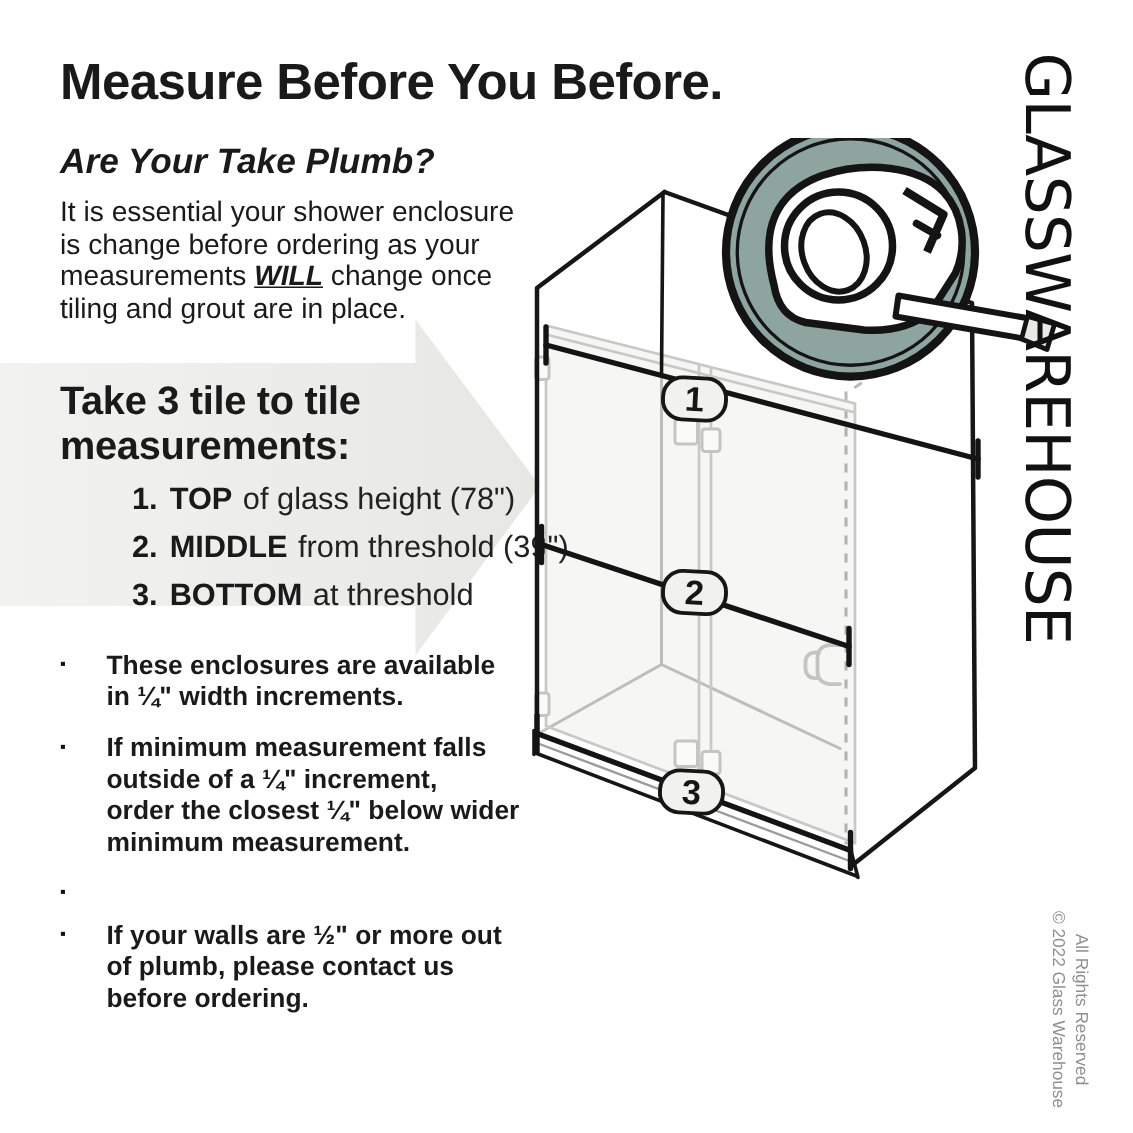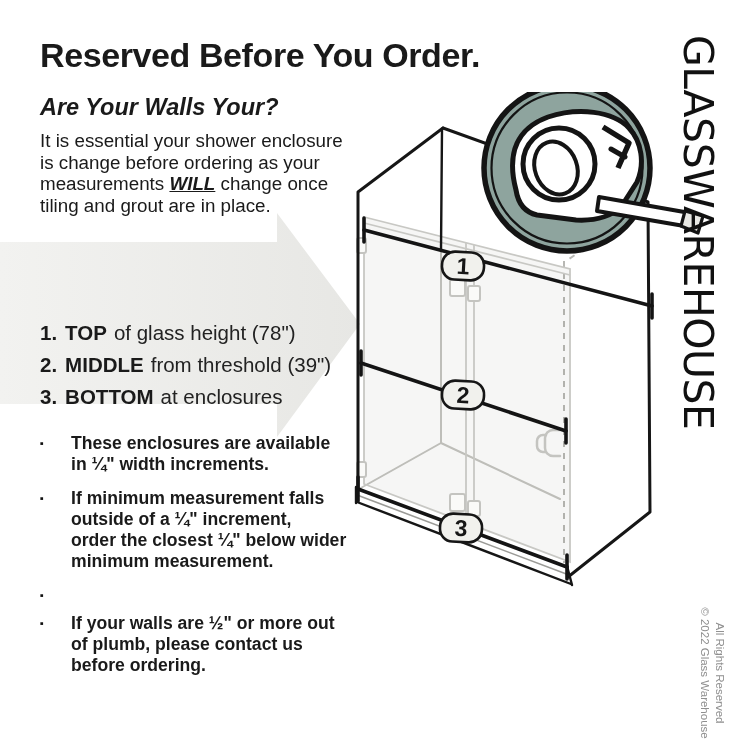--- a/index.html
+++ b/index.html
@@ -10,21 +10,21 @@
             background:linear-gradient(90deg,#F2F2F0 0%,#E7E7E4 100%);
             clip-path:polygon(0 29px,277px 29px,277px 0,360px 111px,277px 224px,277px 191px,0 191px);}
   .title{position:absolute;left:40px;top:36px;margin:0;font-size:34px;font-weight:800;letter-spacing:-0.4px;}
   .subtitle{position:absolute;left:40px;top:94px;margin:0;font-size:23.5px;font-weight:700;font-style:italic;}
   .para{position:absolute;left:40px;top:130px;margin:0;width:345px;font-size:18.8px;line-height:21.6px;
         font-weight:500;white-space:pre-line;}
   .para .emph{font-weight:700;font-style:italic;text-decoration:underline;}
   .h2{position:absolute;left:40px;top:252px;margin:0;font-size:26.5px;font-weight:800;line-height:30px;
       white-space:pre-line;letter-spacing:-0.2px;}
   .list{position:absolute;left:40px;top:320px;margin:0;padding:0;list-style:none;}
-  .list li{font-size:20.5px;line-height:26px;margin-bottom:6px;}
+  .list li{font-size:20.5px;line-height:26px;margin-bottom:6px;margin-left:48px;}
   .list .num{font-weight:700;margin-right:8px;}
   .list .key{font-weight:700;margin-right:7px;}
   .list .rest{font-weight:400;color:#222;}
   .bullets{position:absolute;left:40px;top:433px;margin:0;padding:0;list-style:none;width:330px;}
   .bullets li{display:flex;margin-bottom:12px;}
   .bullets .marker{flex:0 0 31px;font-size:11px;padding-top:4px;color:#111;}
   .note-text{font-size:17.6px;line-height:21.3px;font-weight:600;white-space:pre-line;}
   .illu{position:absolute;left:336px;top:92px;width:370px;height:558px;}
   .logo{position:absolute;left:722px;top:35px;transform:rotate(90deg);transform-origin:top left;
         font-family:"DejaVu Sans",sans-serif;font-size:41px;font-weight:400;letter-spacing:-0.5px;
@@ -33,34 +33,36 @@
              width:154px;text-align:center;font-size:11.5px;line-height:14.5px;color:#8F8F8F;}
   .badge-label{font-family:"Liberation Sans",sans-serif;font-weight:700;font-size:23px;fill:#161616;}
 </style>
 </head>
 <body>
 
 <div class="canvas">
 
   <div class="arrow-bg"></div>
 
-  <h1 class="title">Reserved Before You Order.</h1>
+  <h1 class="title">Measure Before You Before.</h1>
 
-  <h2 class="subtitle">Are Your Walls Your?</h2>
+  <h2 class="subtitle">Are Your Take Plumb?</h2>
 
   <p class="para"><span>It is essential your shower enclosure
 is change before ordering as your
 measurements </span><span class="emph">WILL</span><span> change once
 tiling and grout are in place.</span></p>
 
+  <h3 class="h2">Take 3 tile to tile
+measurements:</h3>
 
   <ol class="list">
     <li><span class="num">1.</span><span class="key">TOP</span><span class="rest">of glass height (78")</span></li>
     <li><span class="num">2.</span><span class="key">MIDDLE</span><span class="rest">from threshold (39")</span></li>
-    <li><span class="num">3.</span><span class="key">BOTTOM</span><span class="rest">at enclosures</span></li>
+    <li><span class="num">3.</span><span class="key">BOTTOM</span><span class="rest">at threshold</span></li>
   </ol>
 
   <ul class="bullets">
     <li>
         <span class="marker">▪</span>
         <span class="note-text">These enclosures are available
 in ¼" width increments.</span>
       </li>
     <li>
         <span class="marker">▪</span>

